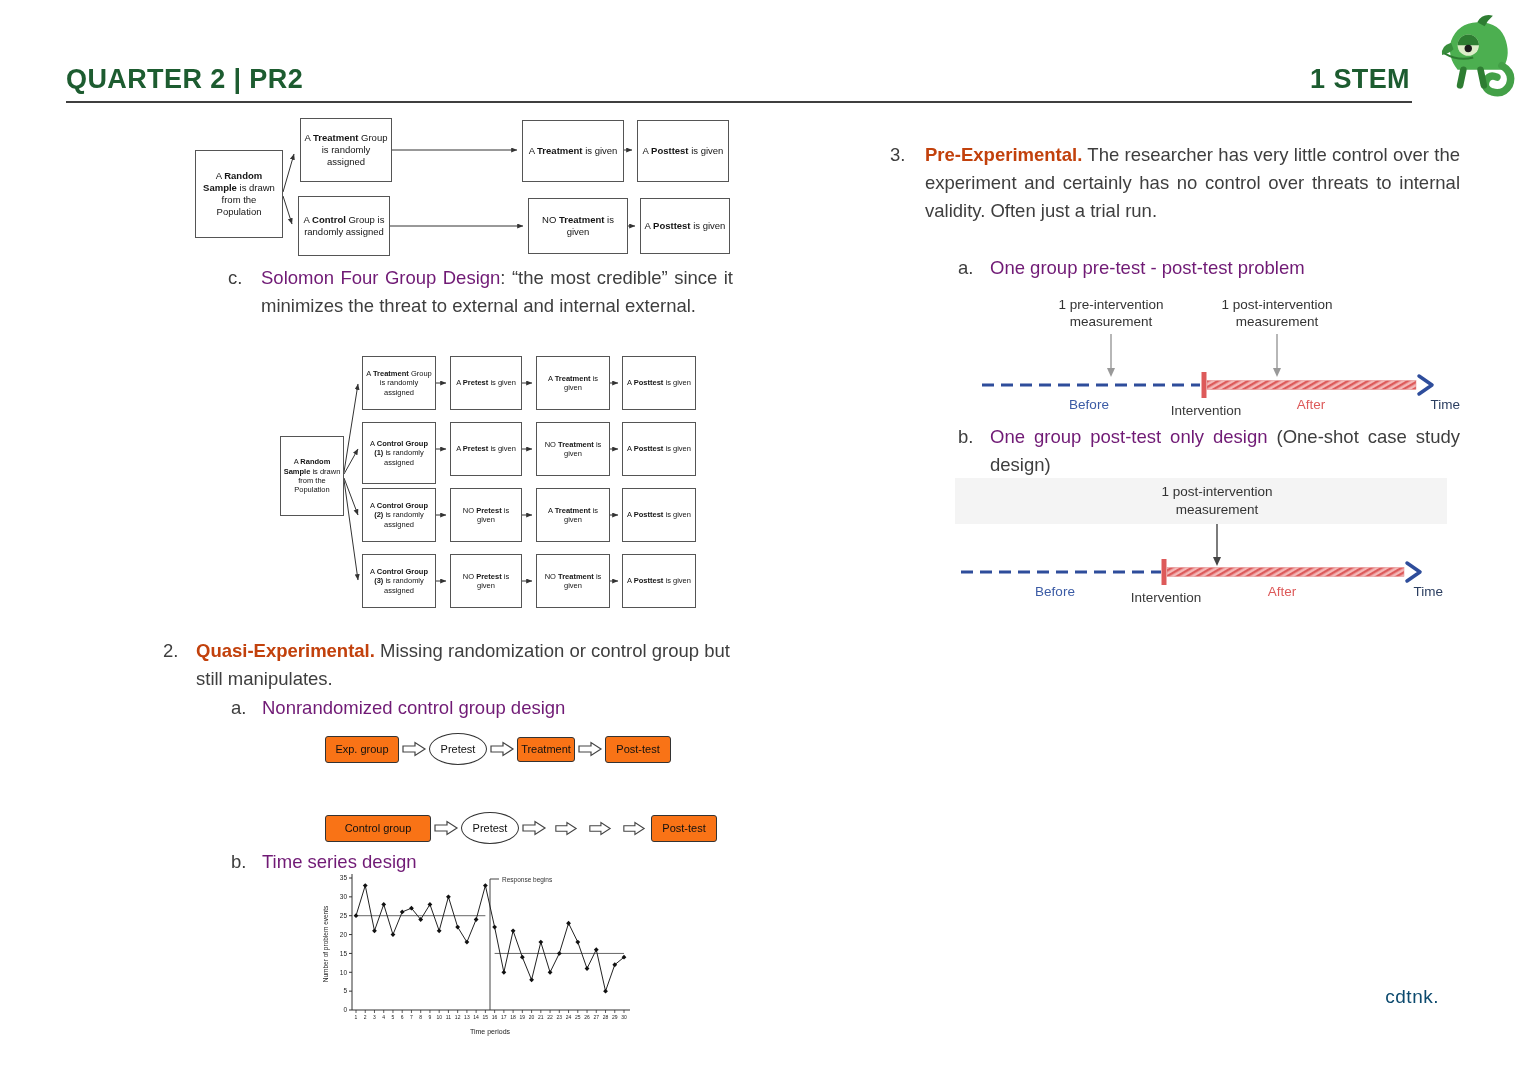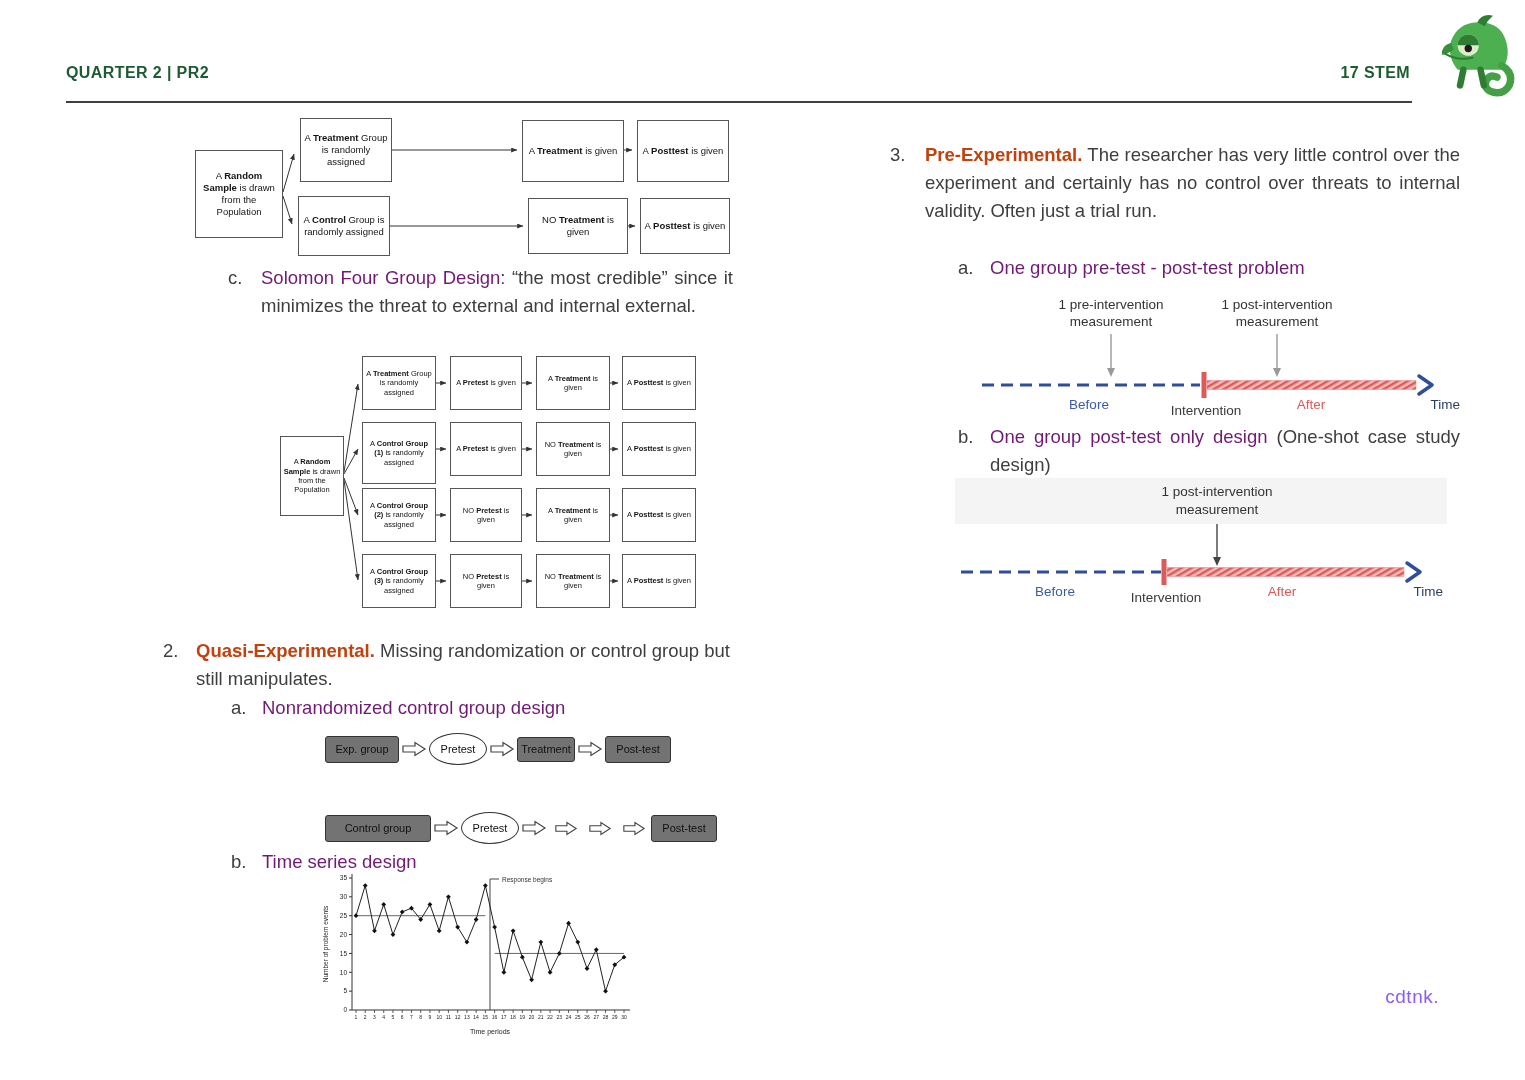--- a/index.html
+++ b/index.html
@@ -1,50 +1,50 @@
 <!DOCTYPE html>
 <html><head>
 <meta charset="utf-8">
 <style>
   *{box-sizing:border-box}
   html,body{margin:0;padding:0;background:#fff}
   body{font-family:"Liberation Sans",sans-serif}
   .page{position:relative;width:1525px;height:1080px;background:#fff;overflow:hidden}
   .abs{position:absolute}
-  .hdr-title{position:absolute;font-weight:bold;font-size:16px;color:#1d5c30;letter-spacing:.4px}
+  .hdr-title{position:absolute;font-weight:bold;font-size:27px;color:#1d5c30;letter-spacing:.4px}
   .hdr-line{position:absolute;height:2px;background:#3f3f3f}
   .li{position:absolute;font-size:18.5px;line-height:28px;color:#3e3e3e}
   .li .marker{position:absolute;left:0;top:0}
   .just{text-align:justify}
   .gr{color:#701a75}
   .grb{color:#c2410c;font-weight:bold}
   .fbox{position:absolute;border:1px solid #555;background:#fff;color:#141414;
         display:flex;align-items:center;justify-content:center;text-align:center;padding:2px}
   .d1box{font-size:9.5px;line-height:1.28}
   .smbox{font-size:7.5px;line-height:1.25}
   .b{font-weight:bold}
   .diagram{position:absolute}
   .connectors{position:absolute;left:0;top:0}
   .flow-row{position:absolute;display:flex;align-items:center}
   .flow-rect{border:1.4px solid #333;border-radius:3px;display:flex;align-items:center;justify-content:center;
-             font-size:11px;color:#111;background:#737373}
+             font-size:11px;color:#111;background:#f97316}
   .flow-oval{border:1.4px solid #333;border-radius:50%;display:flex;align-items:center;justify-content:center;
              font-size:11px;color:#111;background:#fff}
   .blkarrow{margin:0 2px;flex:0 0 auto}
-  .wm{position:absolute;color:#8b5cf6;font-size:19px;letter-spacing:.5px}
+  .wm{position:absolute;color:#0c4a6e;font-size:19px;letter-spacing:.5px}
   svg text{font-family:"Liberation Sans",sans-serif}
   .tlbl{font-size:13.5px}
 </style>
 </head>
 <body>
 
 <div class="page">
 
   <div class="hdr-title" style="left:66px;top:64px">QUARTER 2 | PR2</div>
-  <div class="hdr-title" style="right:115px;top:64px">17 STEM</div>
+  <div class="hdr-title" style="right:115px;top:64px">1 STEM</div>
   <div class="hdr-line" style="left:66px;top:101px;width:1346px"></div>
 
   <svg class="abs" style="left:1433px;top:8px" width="82" height="94" viewBox="0 0 100 110">
     <path d="M22 38 Q30 16 54 15 Q82 14 89 38 Q95 58 84 73 L30 73 Q17 57 22 38 Z" fill="#4caf50"></path>
     <path d="M54 15 Q60 4 73 7 Q66 13 63 20 Z" fill="#2e7d32"></path>
     <path d="M22 40 Q9 44 11 55 Q20 53 25 48 Z" fill="#388e3c"></path>
     <circle cx="43" cy="43" r="13" fill="#dcedc8"></circle>
     <path d="M30 43 A13 13 0 0 1 56 43 Z" fill="#2e7d32"></path>
     <circle cx="43" cy="47" r="4.5" fill="#1b1b1b"></circle>
     <path d="M14 53 Q31 63 49 58" stroke="#2e7d32" stroke-width="2.5" fill="none"></path>

